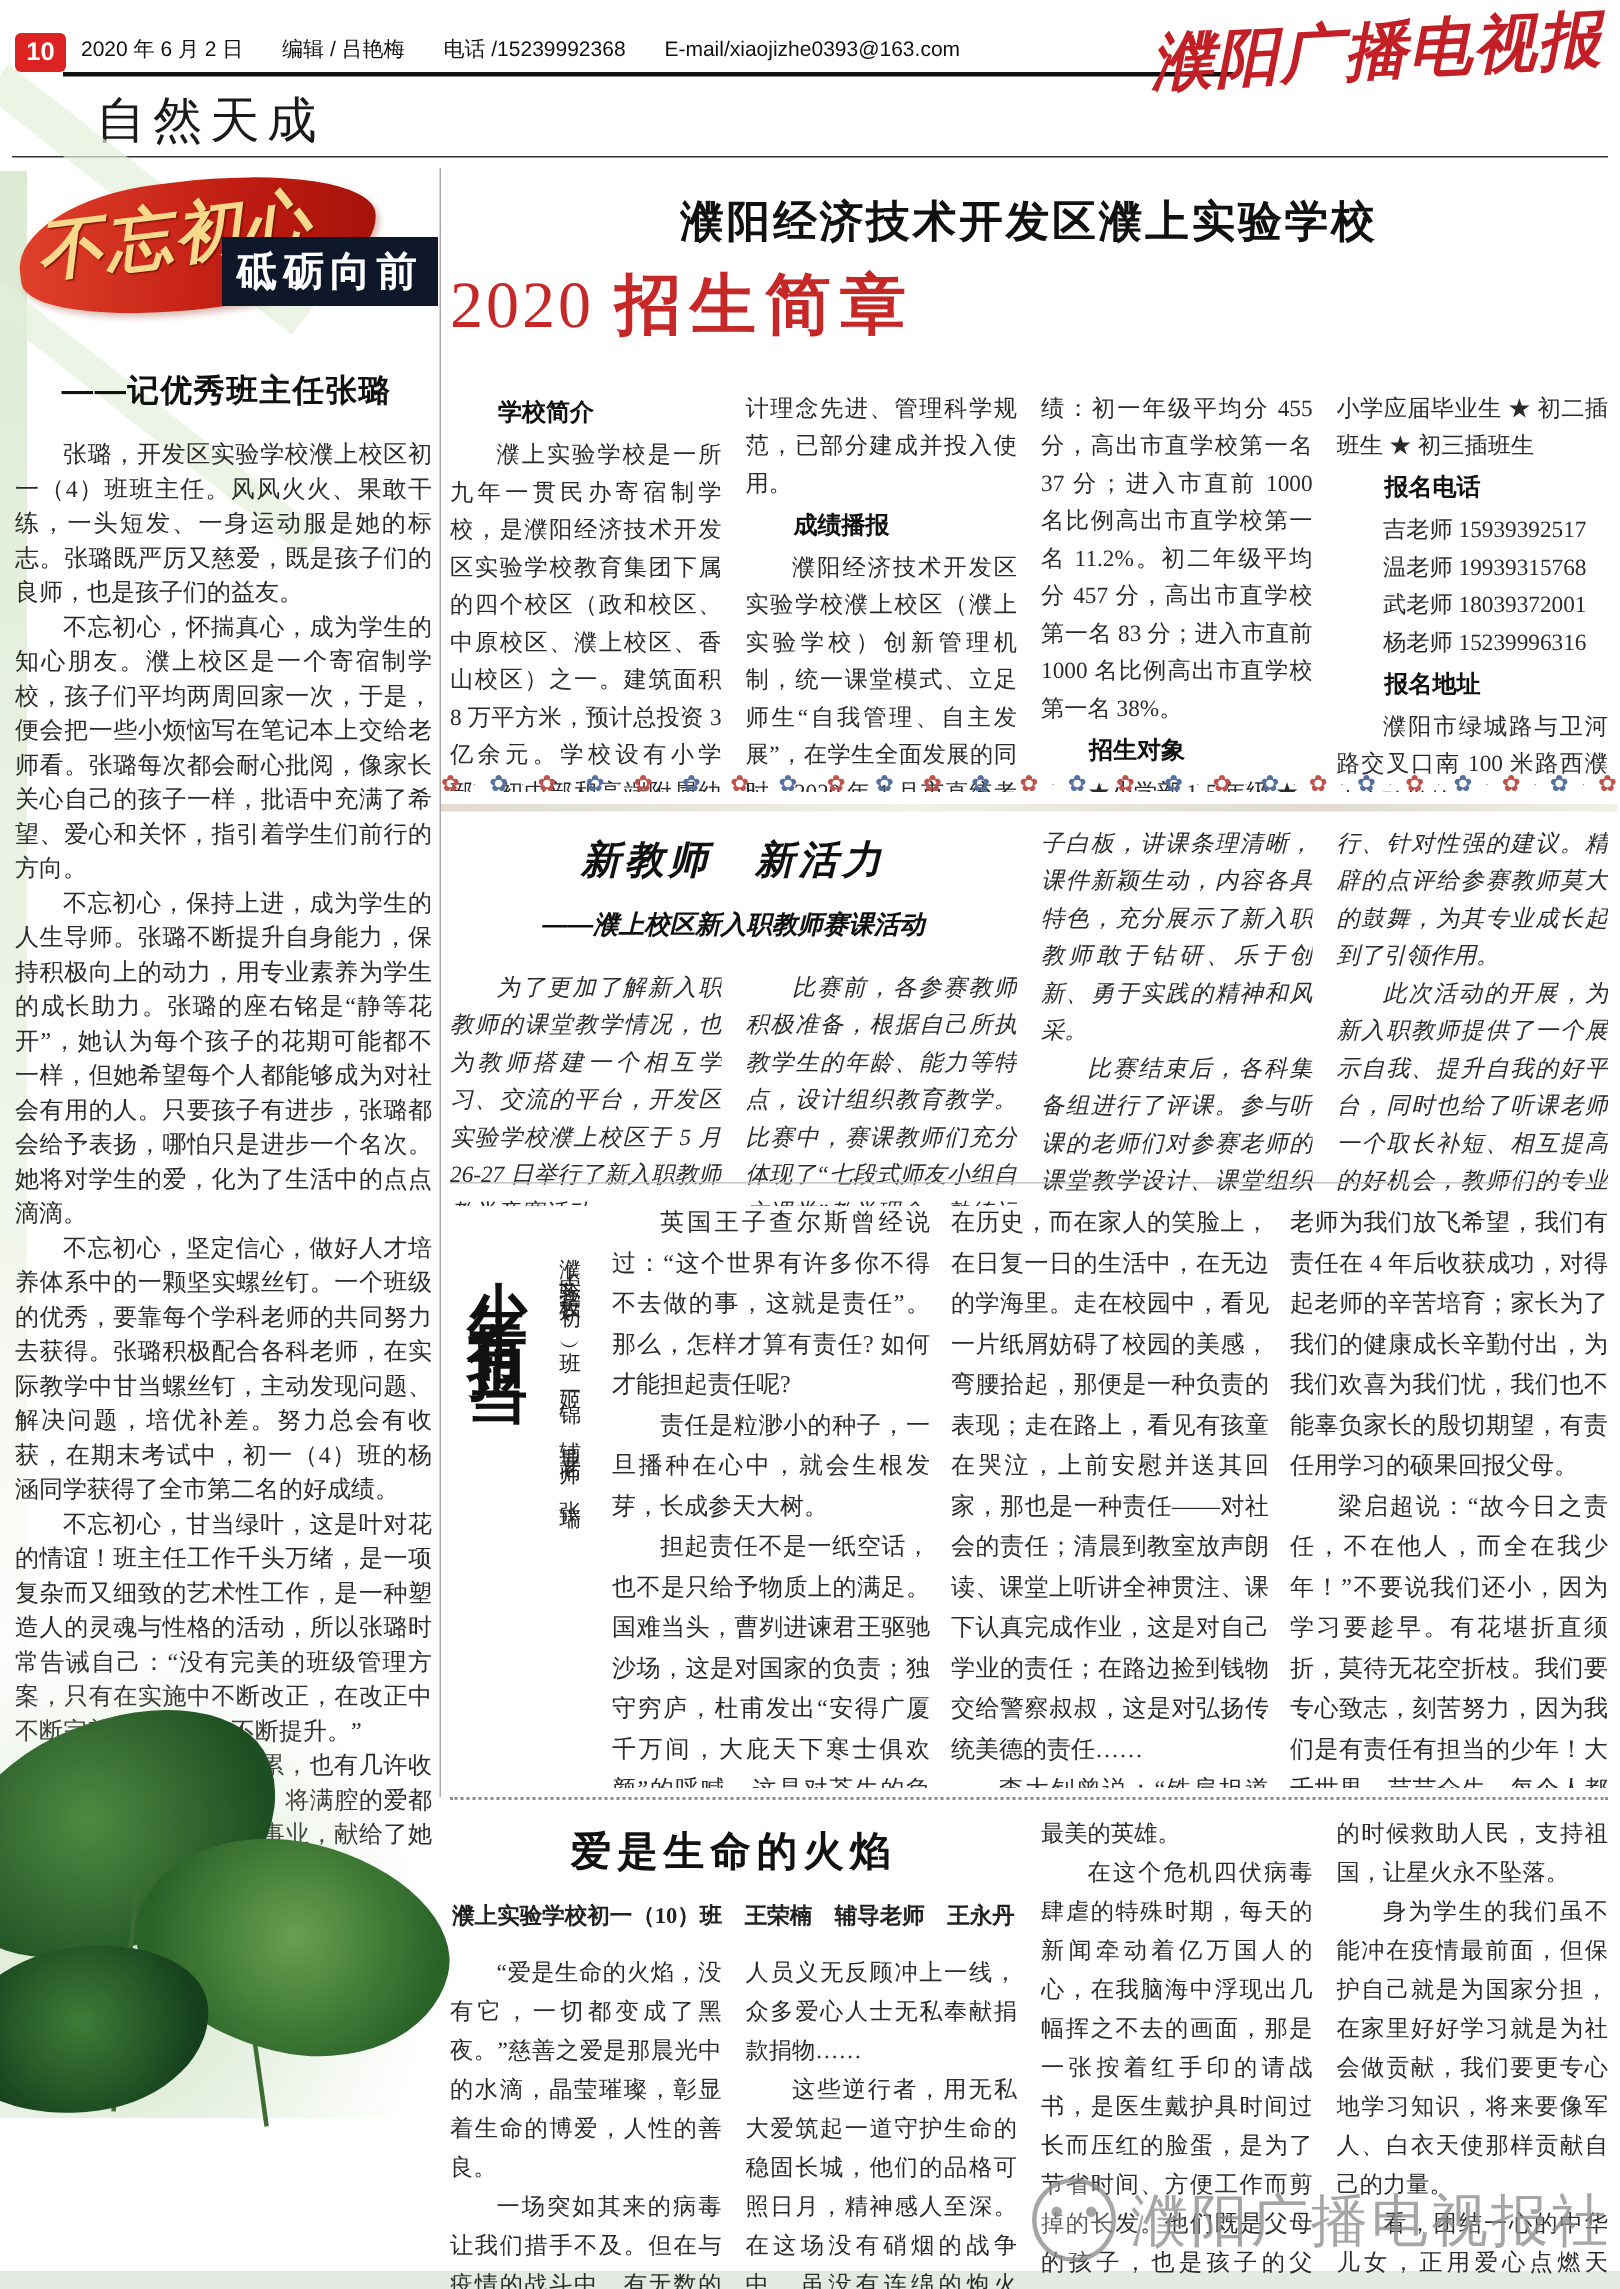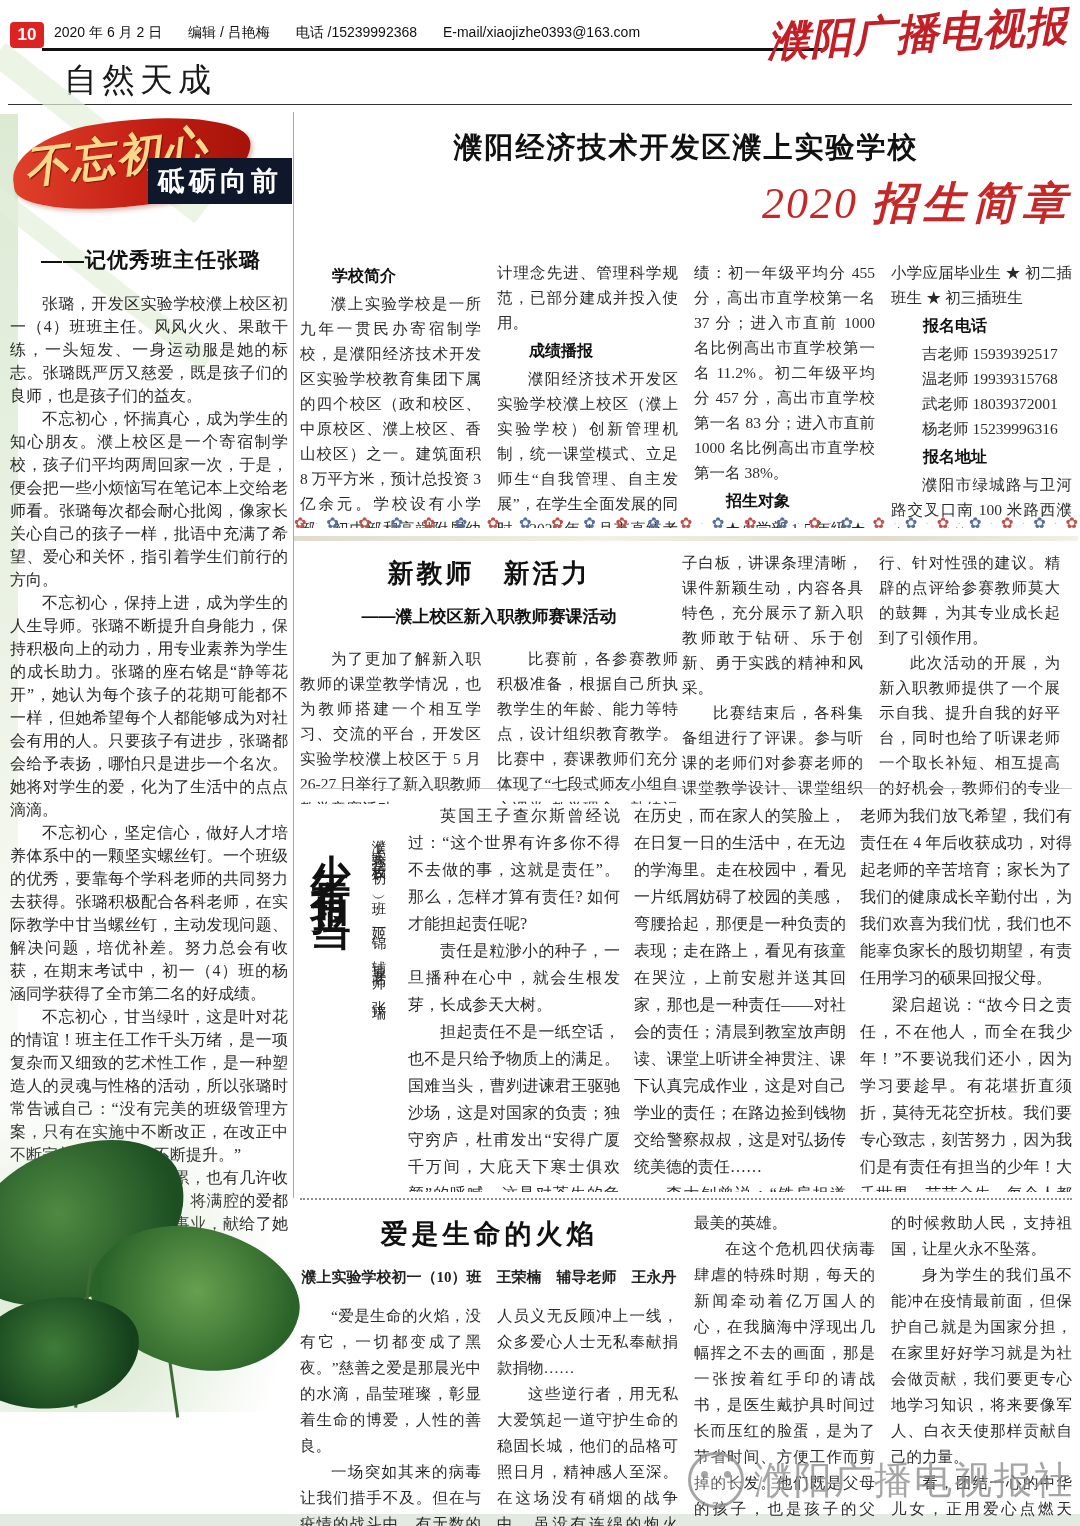--- a/index.html
+++ b/index.html
@@ -67,35 +67,35 @@
   .main{position:absolute;left:300px;top:112px;width:772px;height:1414px;}
   .bp{margin:0;text-align:justify;text-indent:2em;}
   .bp.ni{text-indent:0;}
   .chead{font-family:"Liberation Sans","DejaVu Sans",sans-serif;font-weight:bold;font-size:16px;
          text-indent:2em;margin:3px 0;color:#111;}
   .tcol{overflow:hidden;}
 
   .adm-title1{position:absolute;top:16px;left:0;width:100%;text-align:center;
         font-family:"Liberation Sans","DejaVu Sans",sans-serif;font-weight:bold;font-size:29px;
         color:#111;letter-spacing:2px;}
-  .adm-title2{position:absolute;top:62px;left:0;width:100%;text-align:right;color:#c62828;font-style:italic;}
+  .adm-title2{position:absolute;top:62px;left:0;width:100%;text-align:left;color:#c62828;}
   .adm-title2 .y{font-family:"Liberation Serif","DejaVu Serif",serif;font-size:44px;letter-spacing:2px;}
   .adm-title2 .t{font-family:"Liberation Sans","DejaVu Sans",sans-serif;font-weight:bold;font-size:44px;
         letter-spacing:6px;margin-left:10px;}
   .adm-cols{position:absolute;top:148px;left:0;width:772px;height:268px;display:flex;gap:16px;}
   .adm-cols .tcol{width:181px;font-size:15.5px;line-height:25px;}
 
   .flower-border{position:absolute;top:400px;left:-6px;width:784px;height:22px;
         display:flex;align-items:center;justify-content:space-between;overflow:hidden;}
   .flower{font-size:15px;line-height:18px;}
   .fdot{font-size:9px;color:#999;}
   .border-shadow{position:absolute;top:424px;left:-6px;width:784px;height:5px;
         background:linear-gradient(to right,#d9d2c2,#efece2 40%,#d9d2c2 75%,#efece2);opacity:.8;}
 
-  .teachers{position:absolute;top:438px;left:0;width:772px;height:246px;display:flex;gap:4px;}
+  .teachers{position:absolute;top:438px;left:0;width:772px;height:246px;display:flex;gap:16px;font-style:italic;}
   .t-left{width:378px;}
   .t-title{ text-align:center;font-family:"Liberation Sans","DejaVu Sans",sans-serif;
         font-weight:bold;font-size:26px;color:#111;margin-top:6px;letter-spacing:3px;}
   .t-sub{text-align:center;font-family:"Liberation Sans","DejaVu Sans",sans-serif;
         font-weight:bold;font-size:17px;color:#111;margin-top:14px;}
   .t-left-cols{display:flex;gap:16px;margin-top:18px;height:158px;}
   .t-left-cols .tcol,.t-right .tcol{width:181px;font-size:15.5px;line-height:25px;}
   .t-right{width:378px;display:flex;gap:16px;height:246px;}
 
   .rule1{position:absolute;top:676px;left:0;width:772px;border-top:1px solid #c4c4c4;}

